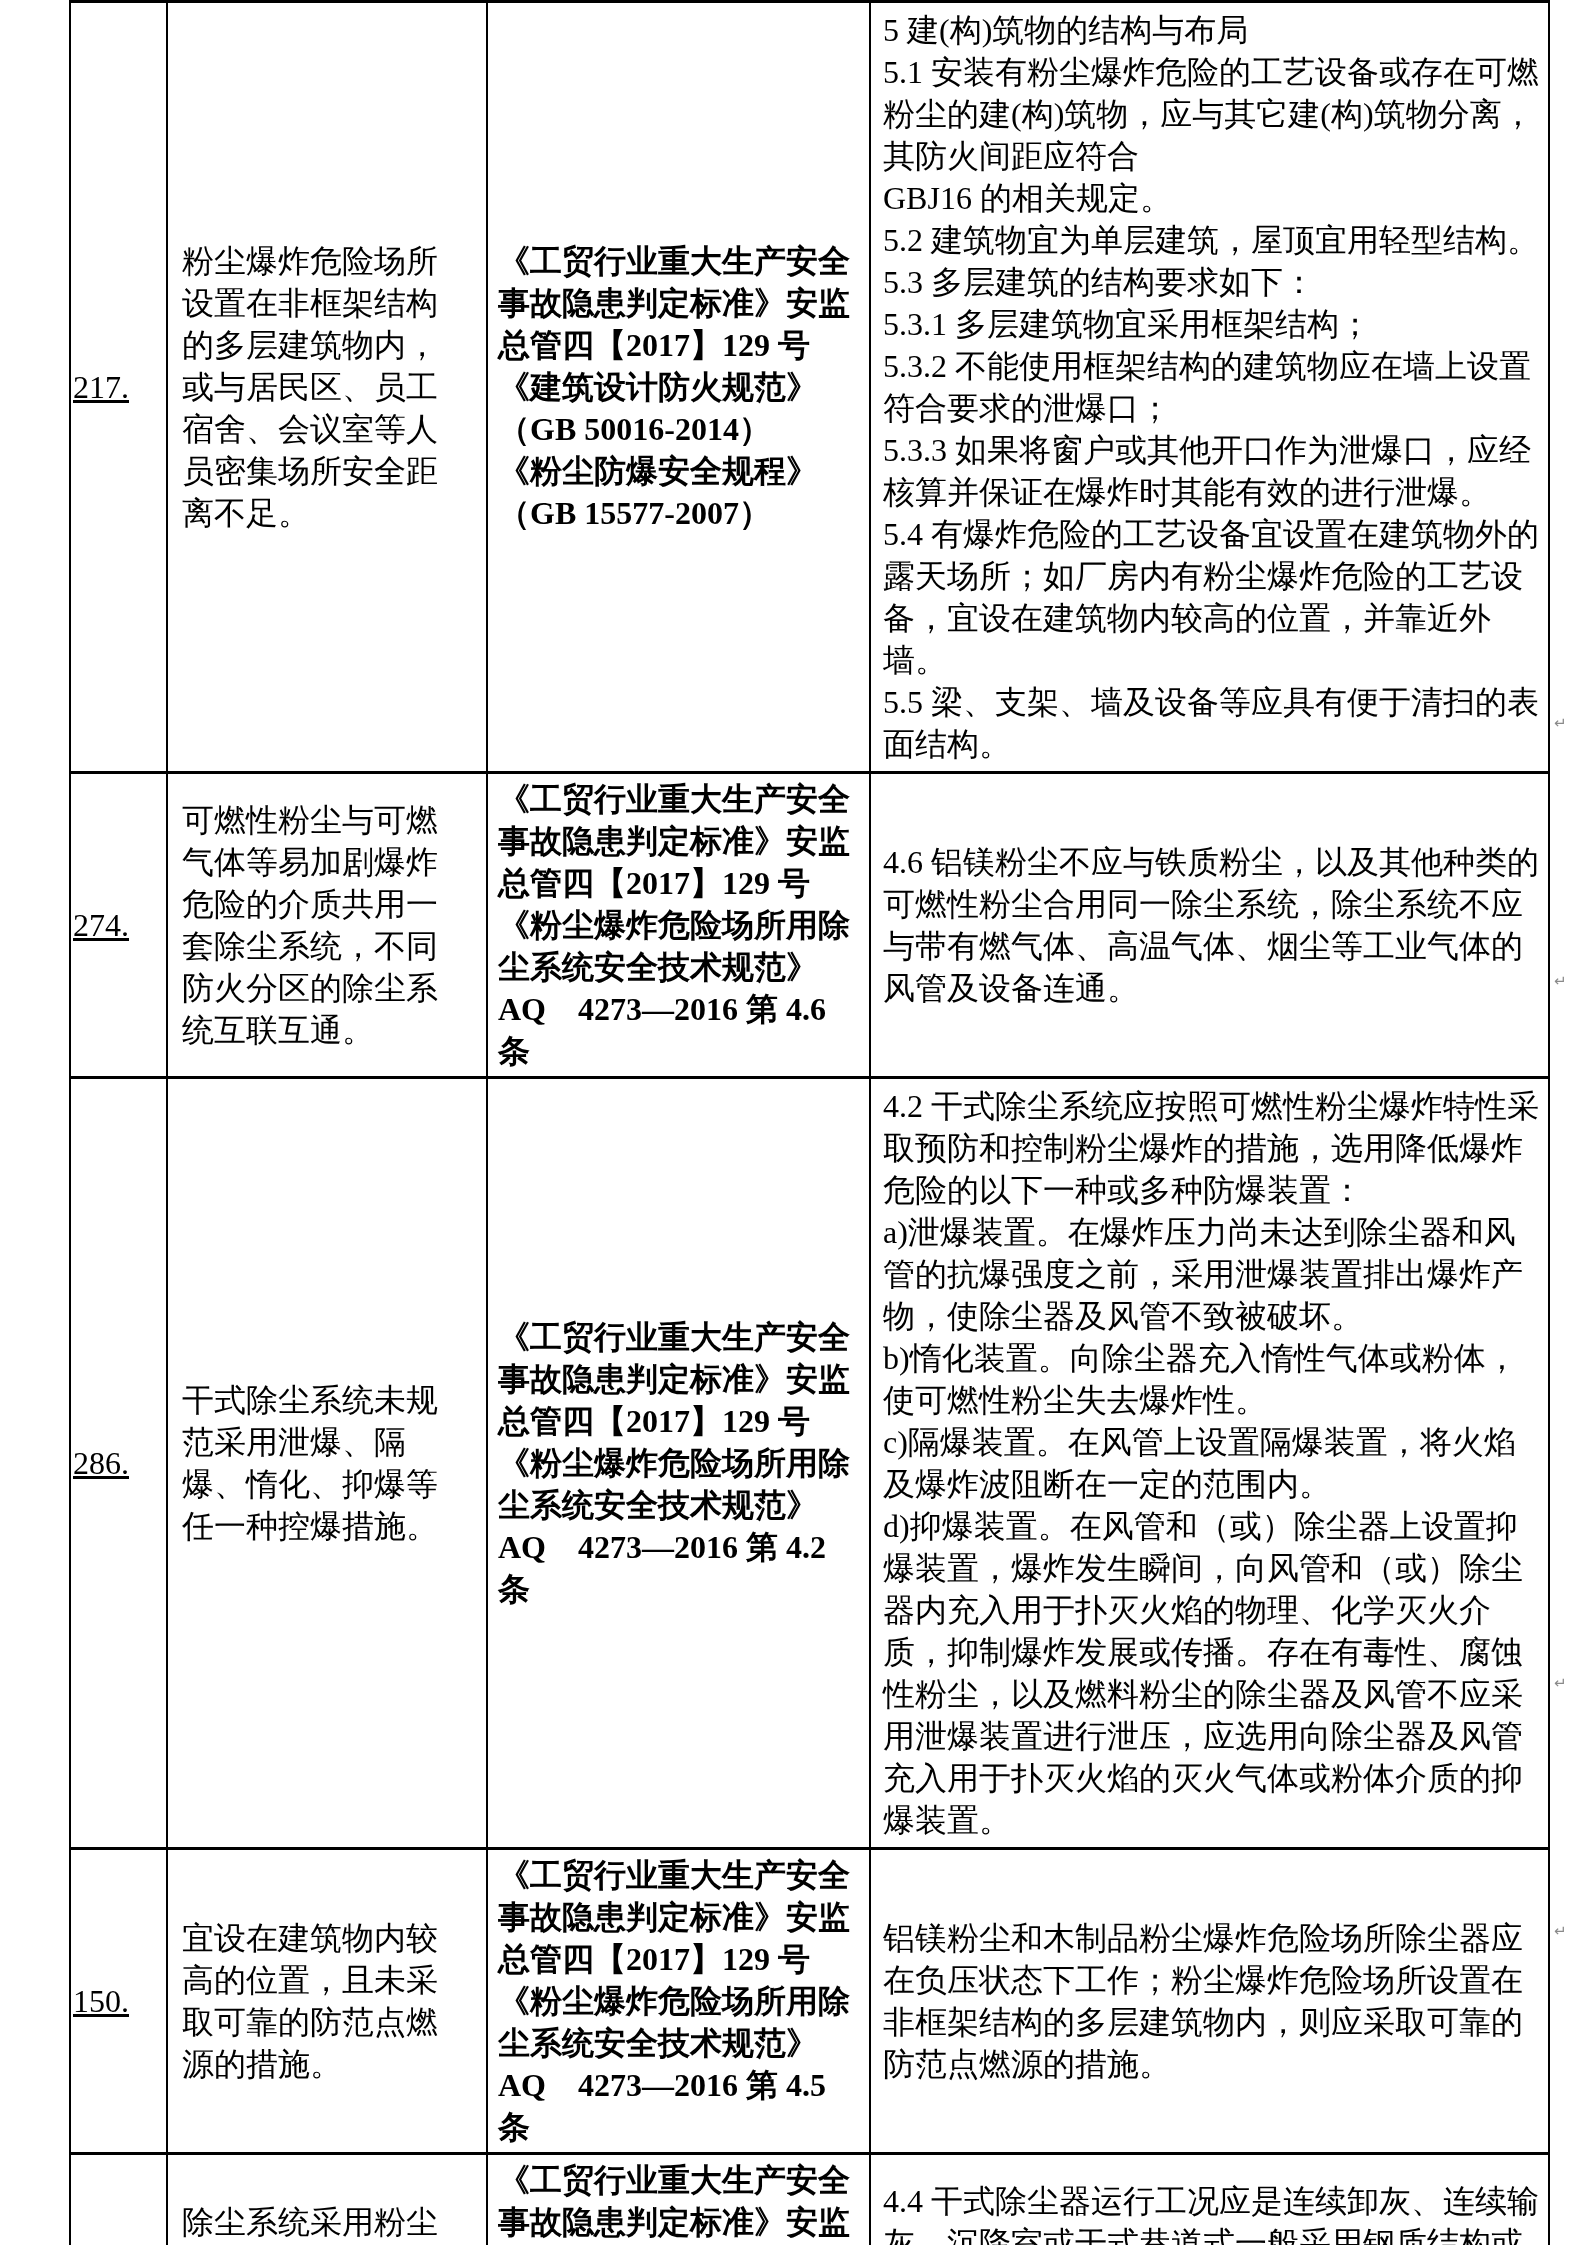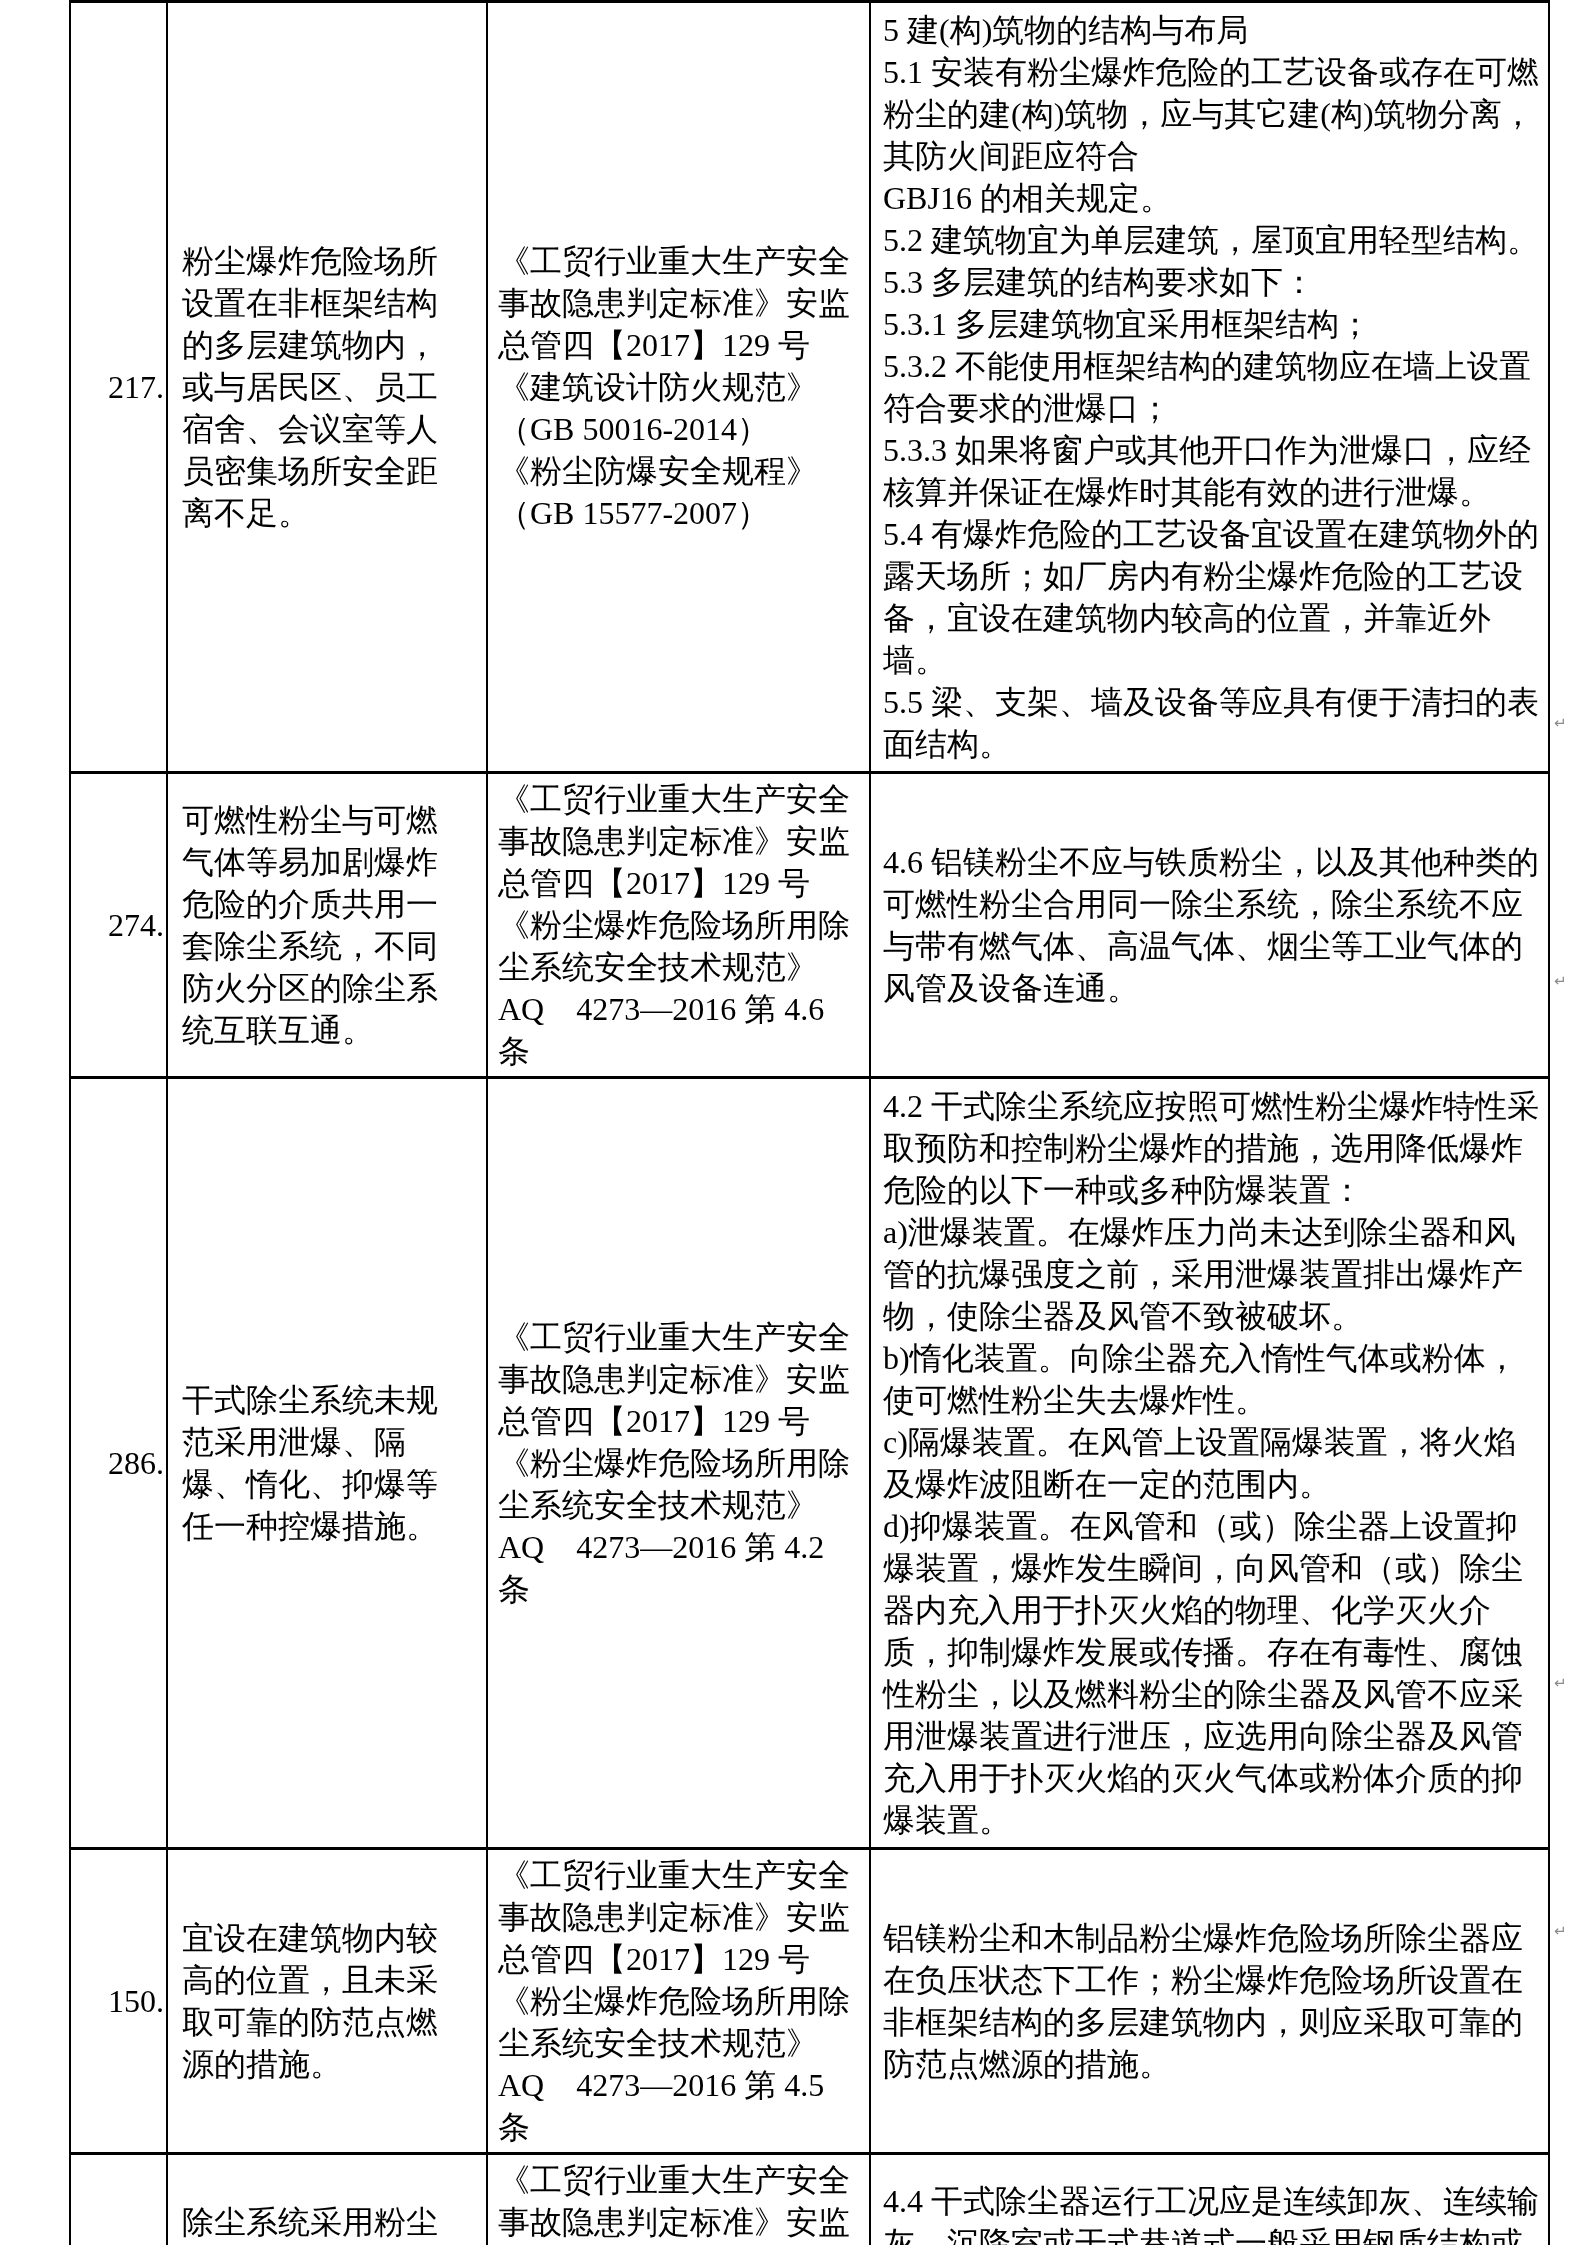--- a/index.html
+++ b/index.html
@@ -34,30 +34,32 @@
     box-sizing: border-box;
     overflow: hidden;
   }
   tr.r1 { height: 708px; }
   tr.r2 { height: 257px; }
   tr.r3 { height: 703px; }
   tr.r4 { height: 247px; }
   tr.r5 { height: 245px; }
 
   td.col-num {
-    text-align: right;
+    text-align: left;
     padding: 0 2px;
+    text-decoration: underline;
   }
   td.col-hazard {
     padding: 4px 20px 4px 14px;
     white-space: pre-line;
   }
   td.col-refs {
     padding: 4px 6px 4px 10px;
     white-space: pre-line;
+    font-weight: bold;
   }
   td.col-prov {
     padding: 6px 8px 6px 12px;
     white-space: pre-line;
   }
   .margin-mark {
     position: absolute;
     left: 1554px;
     width: 24px;
     font-size: 15px;

